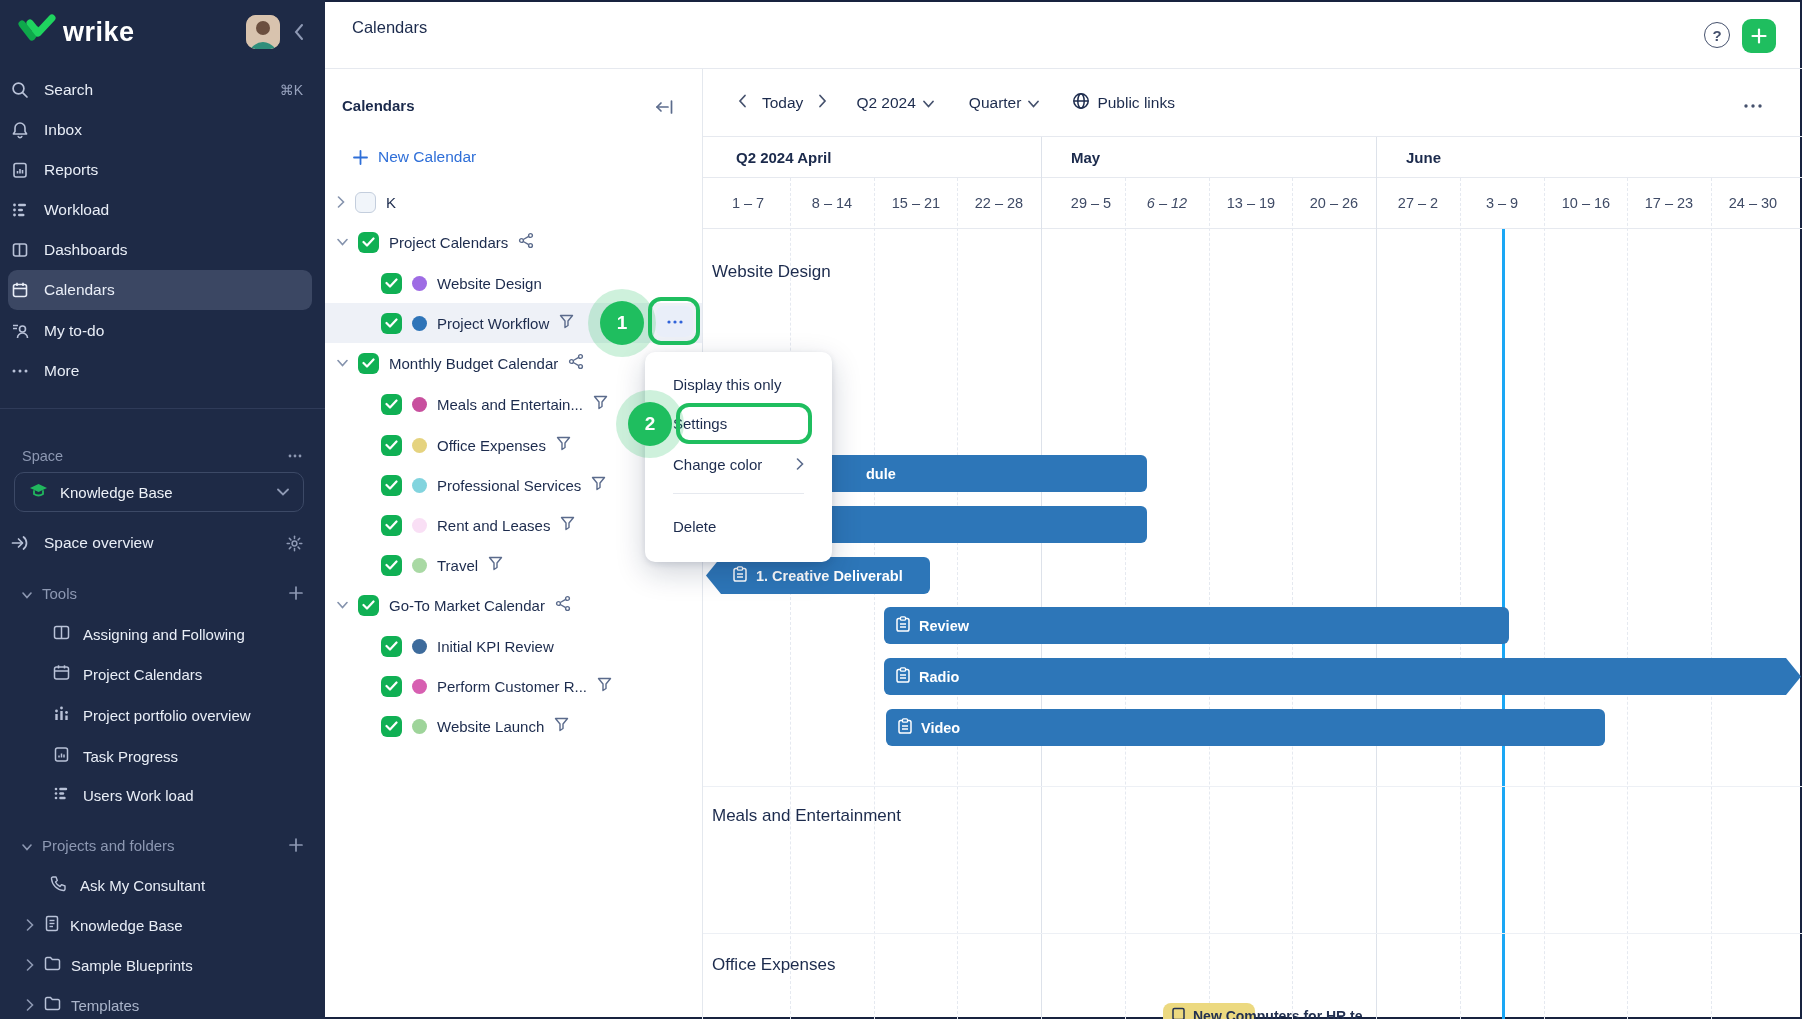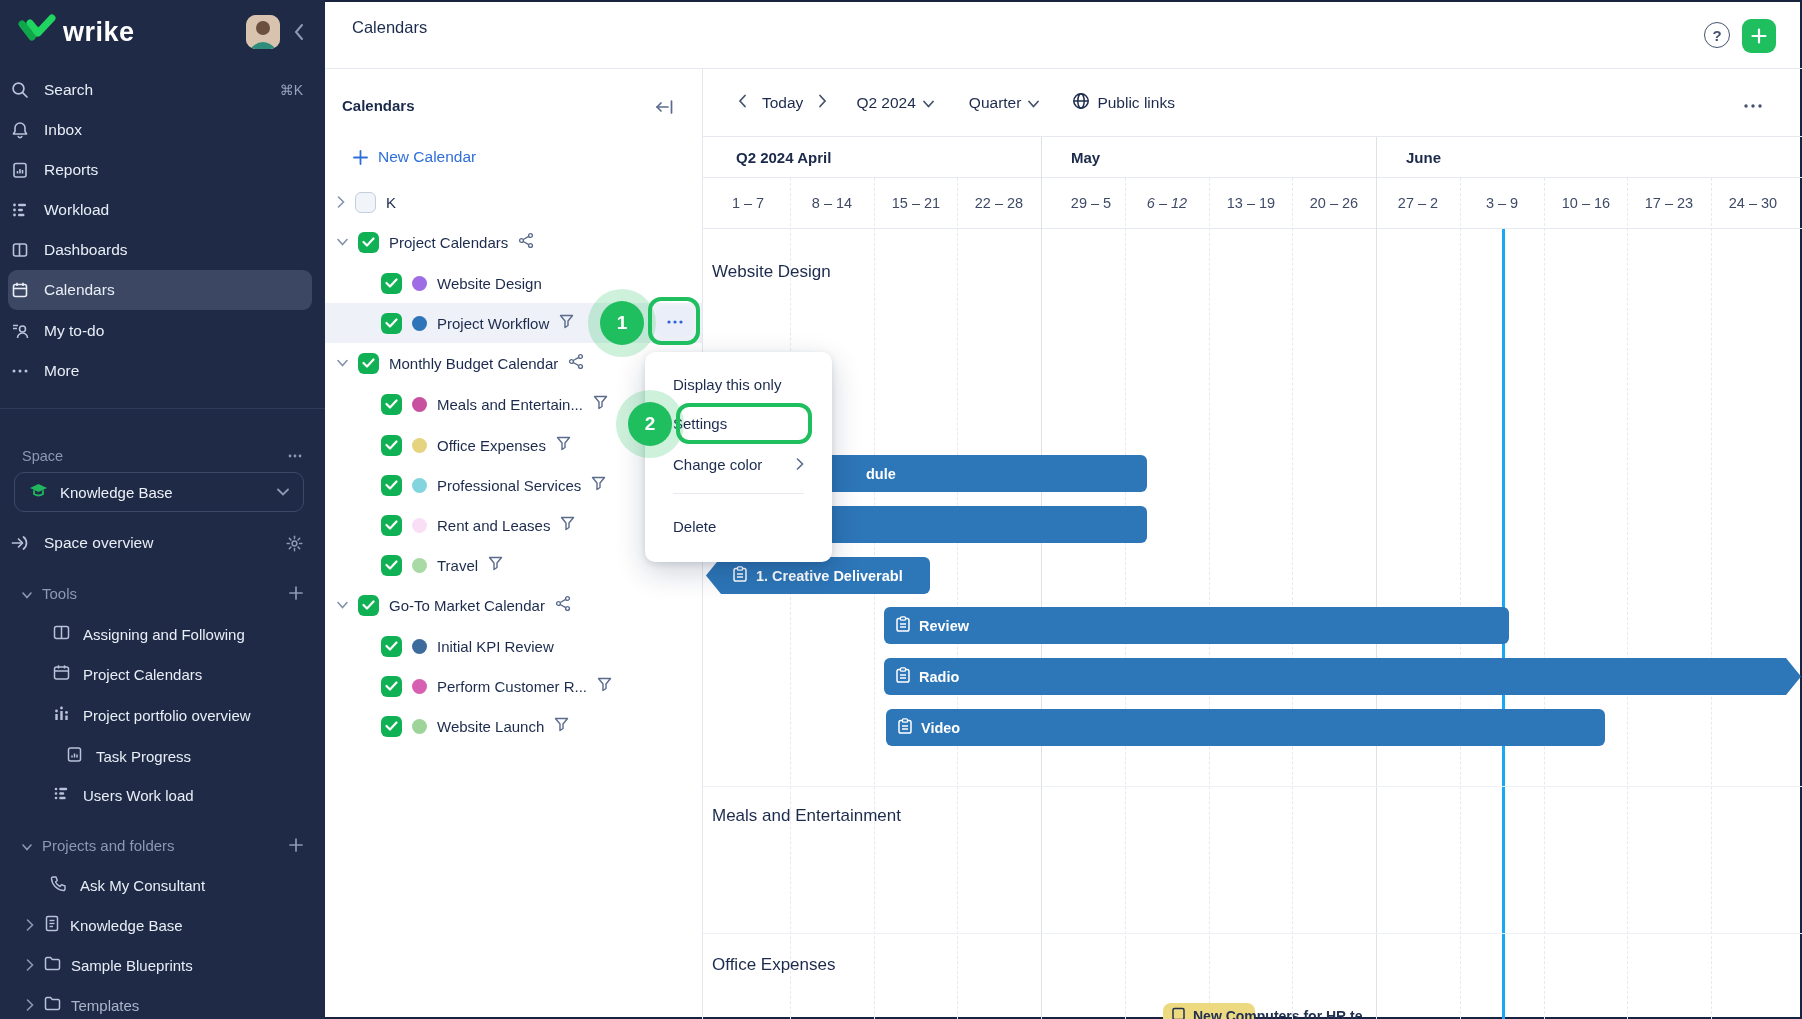--- a/index.html
+++ b/index.html
@@ -256,21 +256,21 @@
       <span><svg width="17" height="17" viewBox="0 0 17 17">
             <circle cx="3.5" cy="6" r="1.4" fill="#b9c2d8"></circle>
             <rect x="2.3" y="9" width="2.4" height="6" fill="#b9c2d8"></rect>
             <circle cx="8.5" cy="3" r="1.4" fill="#b9c2d8"></circle>
             <rect x="7.3" y="6" width="2.4" height="9" fill="#b9c2d8"></rect>
             <circle cx="13.5" cy="7.5" r="1.4" fill="#b9c2d8"></circle>
             <rect x="12.3" y="10.5" width="2.4" height="4.5" fill="#b9c2d8"></rect>
           </svg></span>
       <span>Project portfolio overview</span>
     </div>
-    <div class="subrow" style="top:737px;padding-left:53px;gap:13px;margin-left:13px;">
+    <div class="subrow" style="top:737px;padding-left:53px;gap:13px;">
       <span><svg width="17" height="17" viewBox="0 0 17 17">
             <rect x="2.5" y="2" width="12" height="13" rx="2" stroke="#b9c2d8" stroke-width="1.5" fill="none"></rect>
             <line x1="6" y1="11.5" x2="6" y2="9.5" stroke="#b9c2d8" stroke-width="1.5"></line>
             <line x1="8.5" y1="11.5" x2="8.5" y2="7.5" stroke="#b9c2d8" stroke-width="1.5"></line>
             <line x1="11" y1="11.5" x2="11" y2="8.5" stroke="#b9c2d8" stroke-width="1.5"></line>
           </svg></span>
       <span>Task Progress</span>
     </div>
     <div class="subrow" style="top:776px;padding-left:53px;gap:13px;">
       <span><svg width="17" height="17" viewBox="0 0 17 17">

